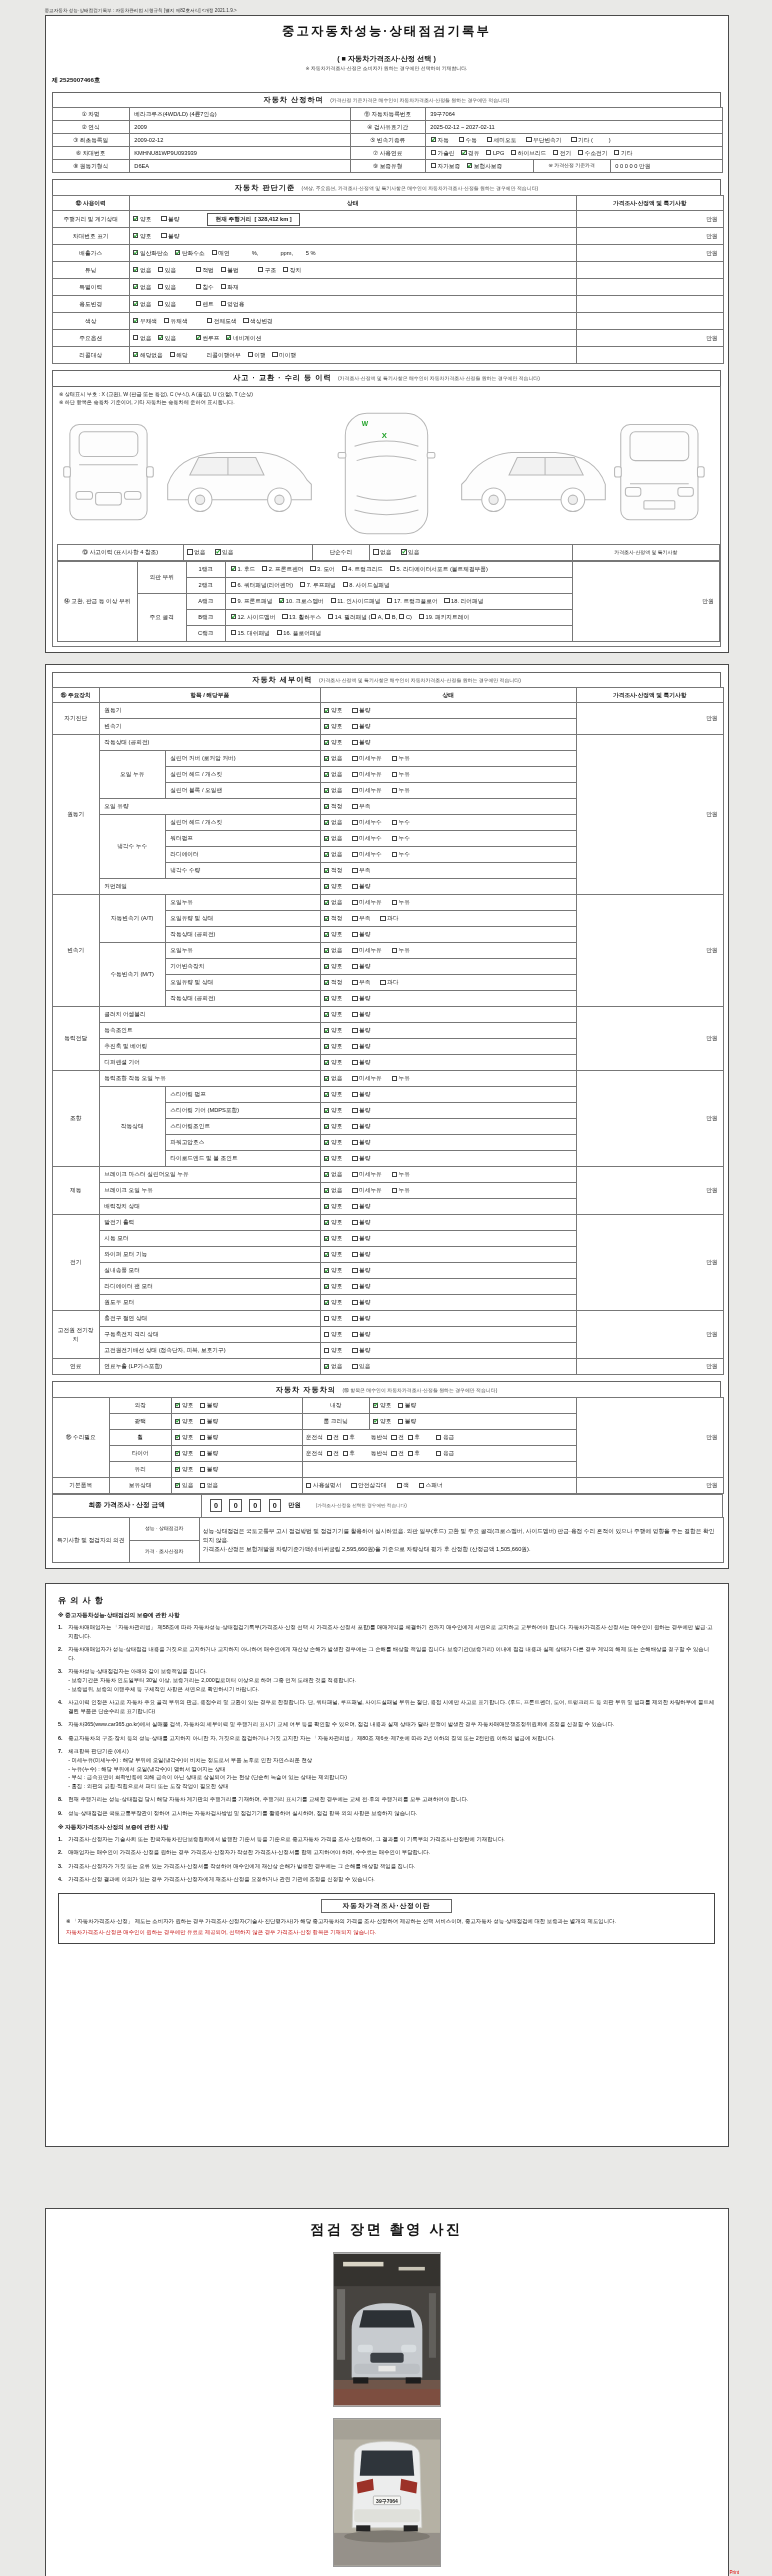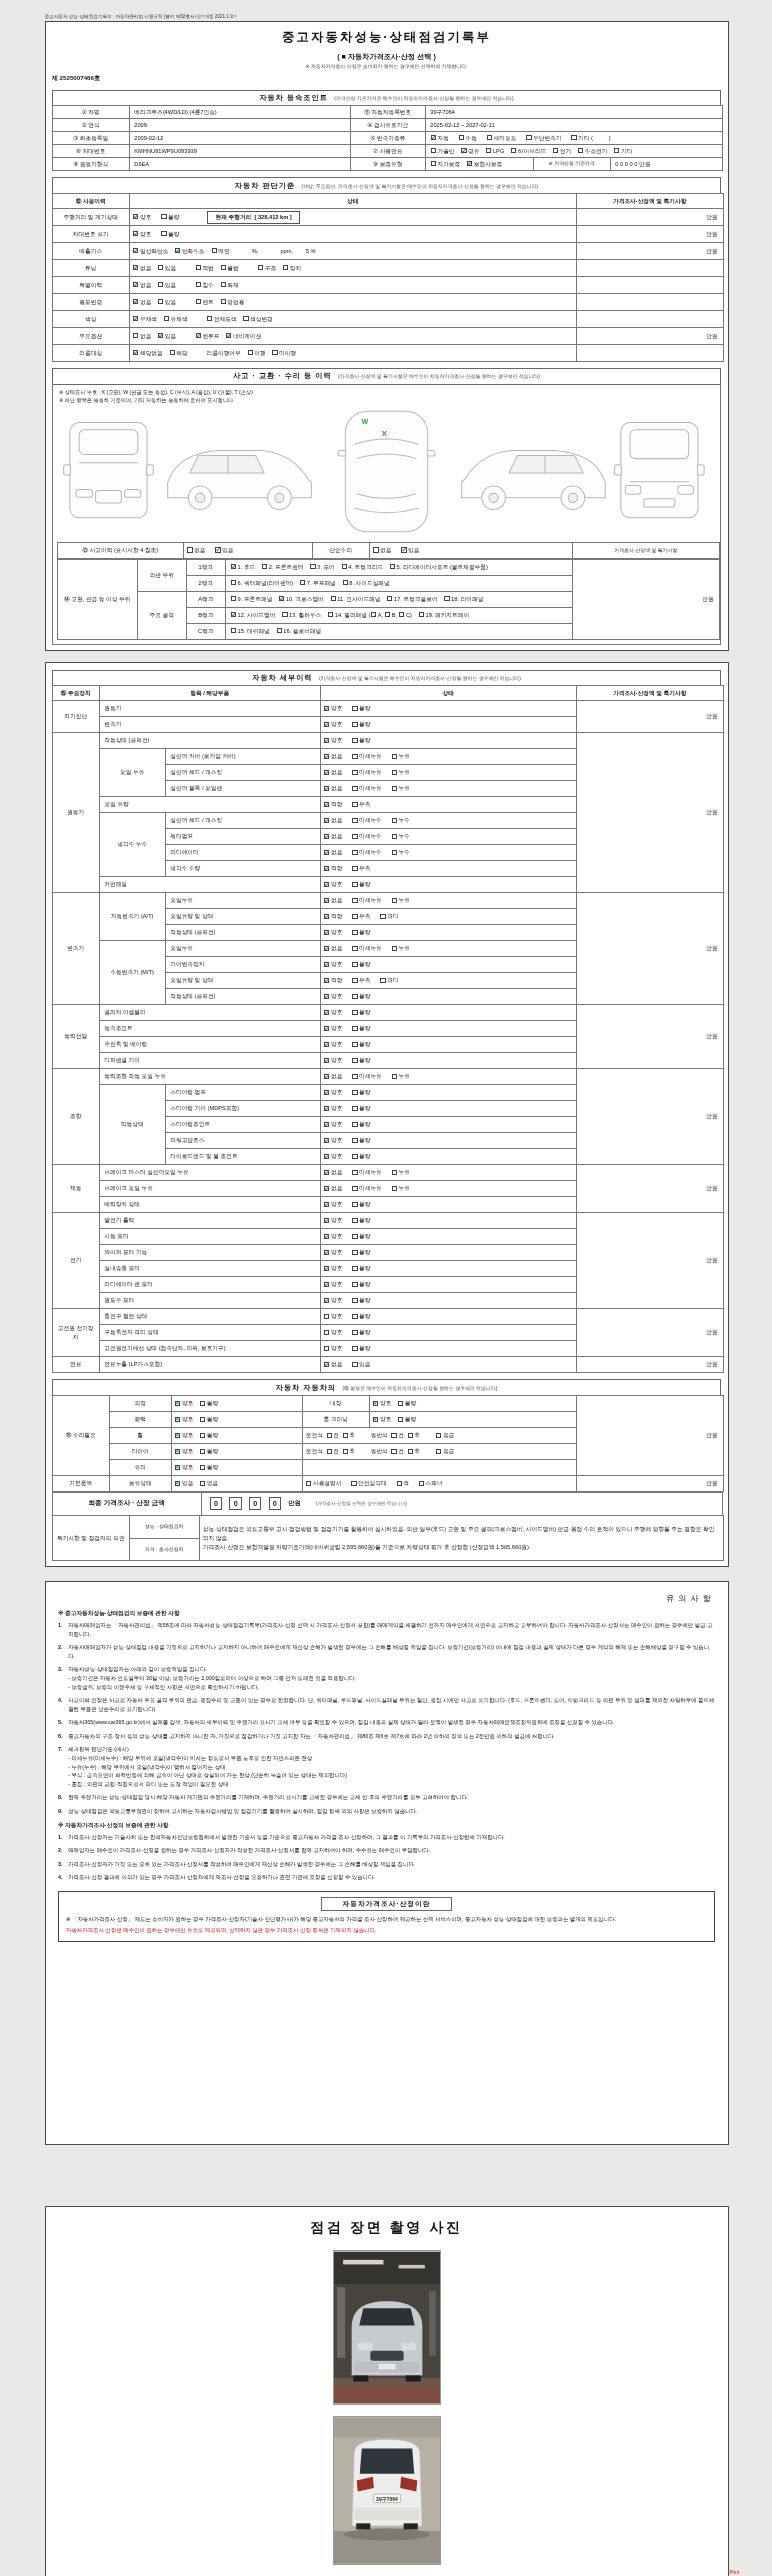--- a/index.html
+++ b/index.html
@@ -1,27 +1,27 @@
 <!DOCTYPE html>
 <html style="font-size:8.2px"><head>
 <meta charset="utf-8">
 <style>
   *{box-sizing:border-box}
   html,body{margin:0;padding:0}
   body{background:#bdbdbd;font-family:"Liberation Sans","DejaVu Sans",sans-serif;color:#151515}
-  .page{position:relative;width:773px;height:2576px;margin:0 auto;background:#e9e9e7;overflow:hidden;padding-top:14px}
+  .page{position:relative;width:773px;height:2576px;margin:0 auto;background:#e9e9e7;overflow:hidden;padding-top:8px}
   .top-note{width:684px;margin:0 auto 1.5px;font-size:4.6px;color:#333}
   .sheet{width:684px;margin:0 auto;background:#fff;border:1px solid #4a4a4a;padding:5.2px 6.2px}
   .sheet.main{margin-bottom:11.3px}
   .sheet.detailsheet{margin-bottom:13.4px}
   .sheet.notices{margin-bottom:61px;min-height:564px;padding:8.2px 12.4px}
   .sheet.photosbox{margin-bottom:6.2px;min-height:399px;text-align:center;padding:9.3px 0 20.6px}
   .doc-header{position:relative;text-align:center;padding:2.1px 0 1px}
   .doc-title{font-size:12.4px;font-weight:bold;letter-spacing:2.1px}
-  .doc-sub{font-size:7.2px;font-weight:bold;margin-top:6px}
+  .doc-sub{font-size:7.2px;font-weight:bold;margin-top:14px}
   .doc-subnote{font-size:4.9px;color:#333;margin-top:1.5px}
   .doc-no{text-align:left;font-size:6.2px;font-weight:bold;margin:4.1px 0 1px}
   .sec-head{text-align:center;border:0.5px solid #666;padding:2.1px 3.1px;margin-top:6.2px;background:#fff}
   .sec-t{font-size:7.2px;font-weight:bold;letter-spacing:1px}
   .sec-n{font-size:4.9px;color:#444;margin-left:4.1px}
   table.tb{width:671px;border-collapse:collapse;table-layout:fixed;margin-top:-0.5px}
   .tb th,.tb td{border:0.5px solid #777;font-size:5.7px;padding:1.5px 3.1px;vertical-align:middle;line-height:1.55;overflow:hidden}
   .tb th{font-weight:bold;text-align:center;padding:2.6px;background:#fff}
   td.lbl{text-align:center}
   td.val{text-align:left;padding-left:4.6px}
@@ -41,21 +41,21 @@
   .acc-body{border:0.5px solid #777;border-top:none;padding:4.1px;margin-top:-0.5px}
   .legend{font-size:5.2px;color:#222;margin:1px 0 1px 2.1px}
   .diagram-wrap{text-align:center;padding:2.1px 0 4.1px}
   .acc-body table.tb{width:662px}
   .final-tb td{height:23px}
   .final-tb .strong{font-size:6.7px;font-weight:bold}
   .digit-box{display:inline-block;width:12.4px;height:12.4px;border:0.5px solid #555;margin:0 3.6px;text-align:center;line-height:12.4px;font-size:7.2px;font-weight:bold;vertical-align:middle}
   .unit{font-size:6.2px;font-weight:bold;margin-left:2.1px}
   .tiny-note{font-size:4.6px;color:#555;margin-left:13.4px}
   .op-text{font-size:5.2px;line-height:1.55;white-space:pre-line;vertical-align:top;padding:3.1px 4.1px;height:45px;text-align:left}
-  .n-title{text-align:right;font-size:8.2px;font-weight:normal;letter-spacing:4.1px;margin:3.1px 0 6.2px}
+  .n-title{text-align:left;font-size:8.2px;font-weight:bold;letter-spacing:4.1px;margin:3.1px 0 6.2px}
   .n-sub{font-size:5.7px;font-weight:bold;margin:6.2px 0 3.1px}
   .nitem{display:flex;font-size:5.4px;line-height:1.62;margin-bottom:4.6px}
   .nno{width:10.3px;flex:none;font-weight:bold}
   .ntxt{white-space:pre-line}
   .info-box{border:0.8px solid #444;margin-top:9.3px;padding:5.2px 7.2px}
   .ib-title{text-align:center;font-weight:bold;font-size:6.7px;border:0.5px solid #666;margin:0 auto 4.1px;padding:1.5px 20.6px;width:fit-content;letter-spacing:1px}
   .ib-line{font-size:5.4px;line-height:1.55;margin:2.1px 0}
   .red{color:#c41212}
   .p-title{font-size:14px;font-weight:bold;letter-spacing:2.6px;margin:3.1px 0 12.4px}
   .photo{display:block;margin:0 auto 11.3px;border:0.5px solid #999;background:#fff}
@@ -69,21 +69,21 @@
 
   <div class="sheet main">
     <div class="doc-header">
       <div class="doc-title">중고자동차성능·상태점검기록부</div>
       <div class="doc-sub">( ■ 자동차가격조사·산정 선택 )</div>
       <div class="doc-subnote">※ 자동차가격조사·산정은 소비자가 원하는 경우에만 선택하여 기재합니다.</div>
     </div>
     <div class="doc-no">제 2525007466호</div>
 
     <div class="sec-head">
-      <span class="sec-t">자동차 등속조인트</span>
+      <span class="sec-t">자동차 산정하며</span>
       <span class="sec-n">(가격산정 기준가격은 매수인이 자동차가격조사·산정을 원하는 경우에만 적습니다)</span>
     </div>
     <table class="tb basic-tb">
       <colgroup>
           <col style="width:77px">
           <col style="width:103px">
           <col style="width:118px">
           <col style="width:75px">
           <col style="width:108px">
           <col style="width:77px">

